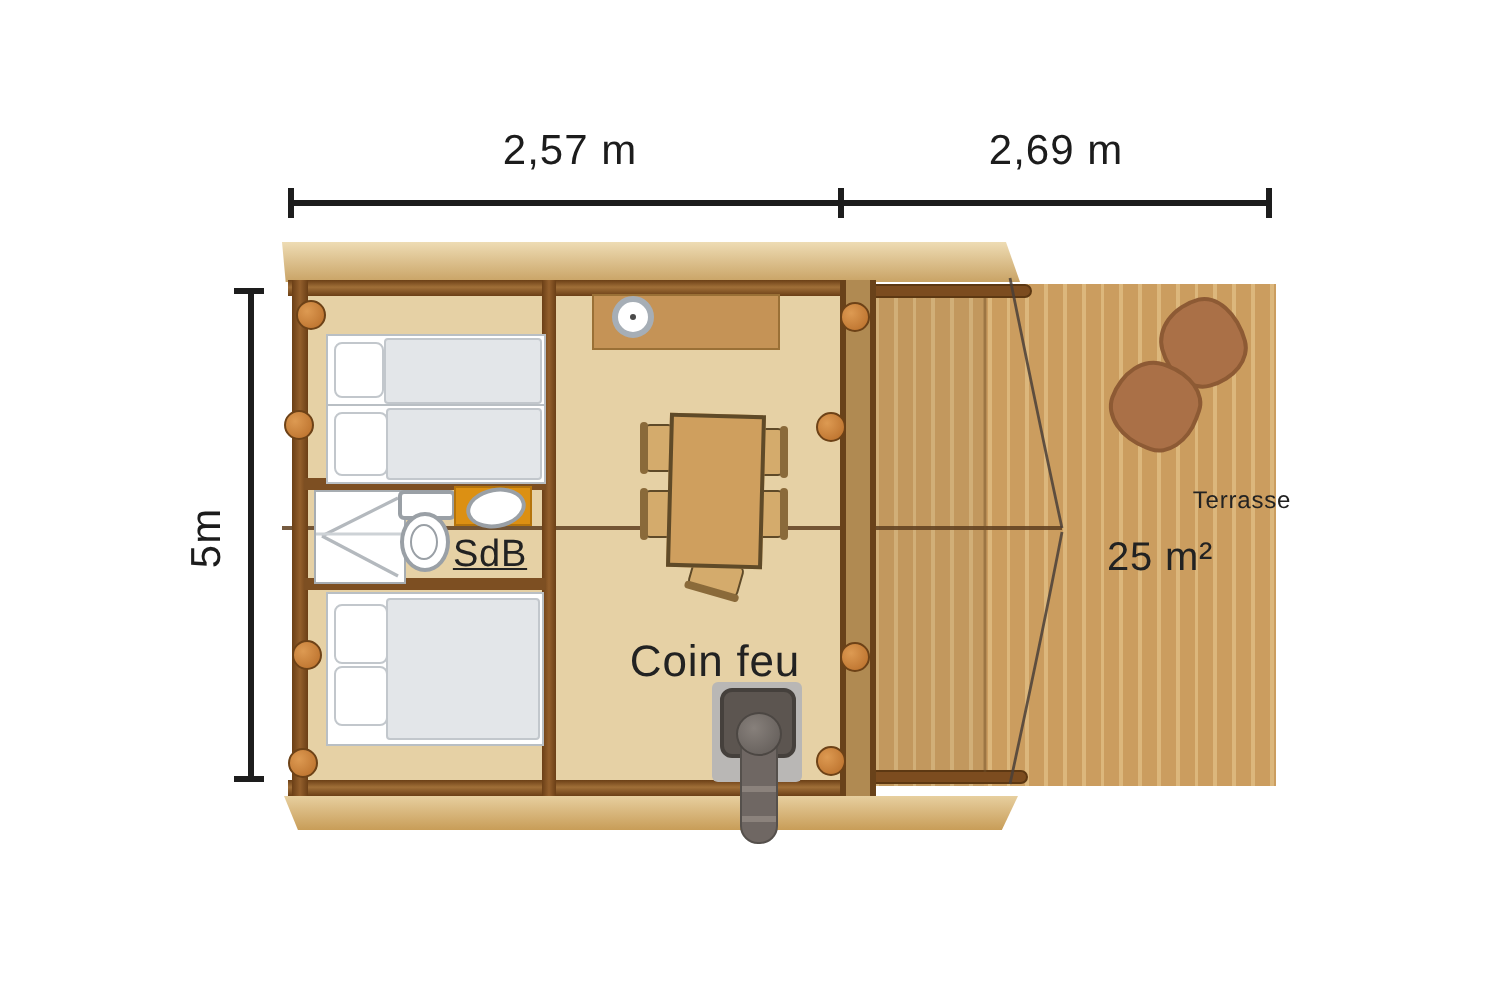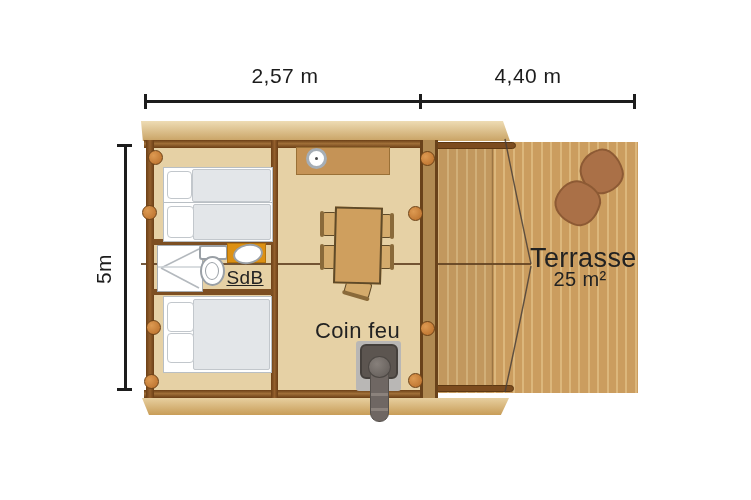--- a/index.html
+++ b/index.html
@@ -54,21 +54,21 @@
 </head>
 <body>
 
 <div class="canvas">
 
   <div class="dl" style="left:145px;top:100px;width:491px;height:3px;"></div>
   <div class="dl" style="left:144px;top:94px;width:3px;height:15px;"></div>
   <div class="dl" style="left:419px;top:94px;width:3px;height:15px;"></div>
   <div class="dl" style="left:633px;top:94px;width:3px;height:15px;"></div>
   <div class="dim-label" style="left:185px;top:64px;width:200px;">2,57 m</div>
-  <div class="dim-label" style="left:428px;top:64px;width:200px;">4,40 m</div>
+  <div class="dim-label" style="left:428px;top:64px;width:200px;">2,69 m</div>
 
   <div class="dl" style="left:124px;top:145px;width:3px;height:246px;"></div>
   <div class="dl" style="left:117px;top:144px;width:15px;height:3px;"></div>
   <div class="dl" style="left:117px;top:388px;width:15px;height:3px;"></div>
   <div class="dim-label" style="left:54px;top:257px;width:100px;transform:rotate(-90deg);">5m</div>
 
   <div class="band" style="left:141px;top:121px;width:369px;height:20px;
               background:linear-gradient(180deg,#eedcb4,#c9a365);
               clip-path:polygon(0 0,98.1% 0,100% 100%,0.5% 100%);"></div>
   <div class="band" style="left:142px;top:398px;width:367px;height:17px;
@@ -149,21 +149,21 @@
   <div class="lbl" style="left:300px;top:318px;width:115px;font-size:22px;">Coin feu</div>
   <div class="stove-plate" style="left:356px;top:341px;width:45px;height:50px;"></div>
   <div class="stove" style="left:360px;top:344px;width:34px;height:31px;"></div>
   <div class="pipe" style="left:370px;top:362px;"></div>
   <div class="pipe-cap" style="left:368px;top:356px;"></div>
 
   <div class="blob" style="left:580px;top:149px;width:39px;height:41px;transform:rotate(-15deg);
               border-radius:58% 42% 55% 45% / 45% 60% 40% 55%;"></div>
   <div class="blob" style="left:555px;top:181px;width:41px;height:40px;transform:rotate(20deg);
               border-radius:45% 55% 40% 60% / 60% 40% 55% 45%;"></div>
-  <div class="lbl" style="left:530px;top:243px;width:100px;font-size:27px;">Terrasse</div>
+  <div class="lbl" style="left:530px;top:243px;width:100px;font-size:12px;padding-left:41px;">Terrasse</div>
   <div class="lbl" style="left:532px;top:268px;width:96px;font-size:20px;">25 m²</div>
 
   <div class="knob" style="left:148px;top:150px;"></div>
   <div class="knob" style="left:142px;top:205px;"></div>
   <div class="knob" style="left:146px;top:320px;"></div>
   <div class="knob" style="left:144px;top:374px;"></div>
   <div class="knob" style="left:420px;top:151px;"></div>
   <div class="knob" style="left:408px;top:206px;"></div>
   <div class="knob" style="left:420px;top:321px;"></div>
   <div class="knob" style="left:408px;top:373px;"></div>

